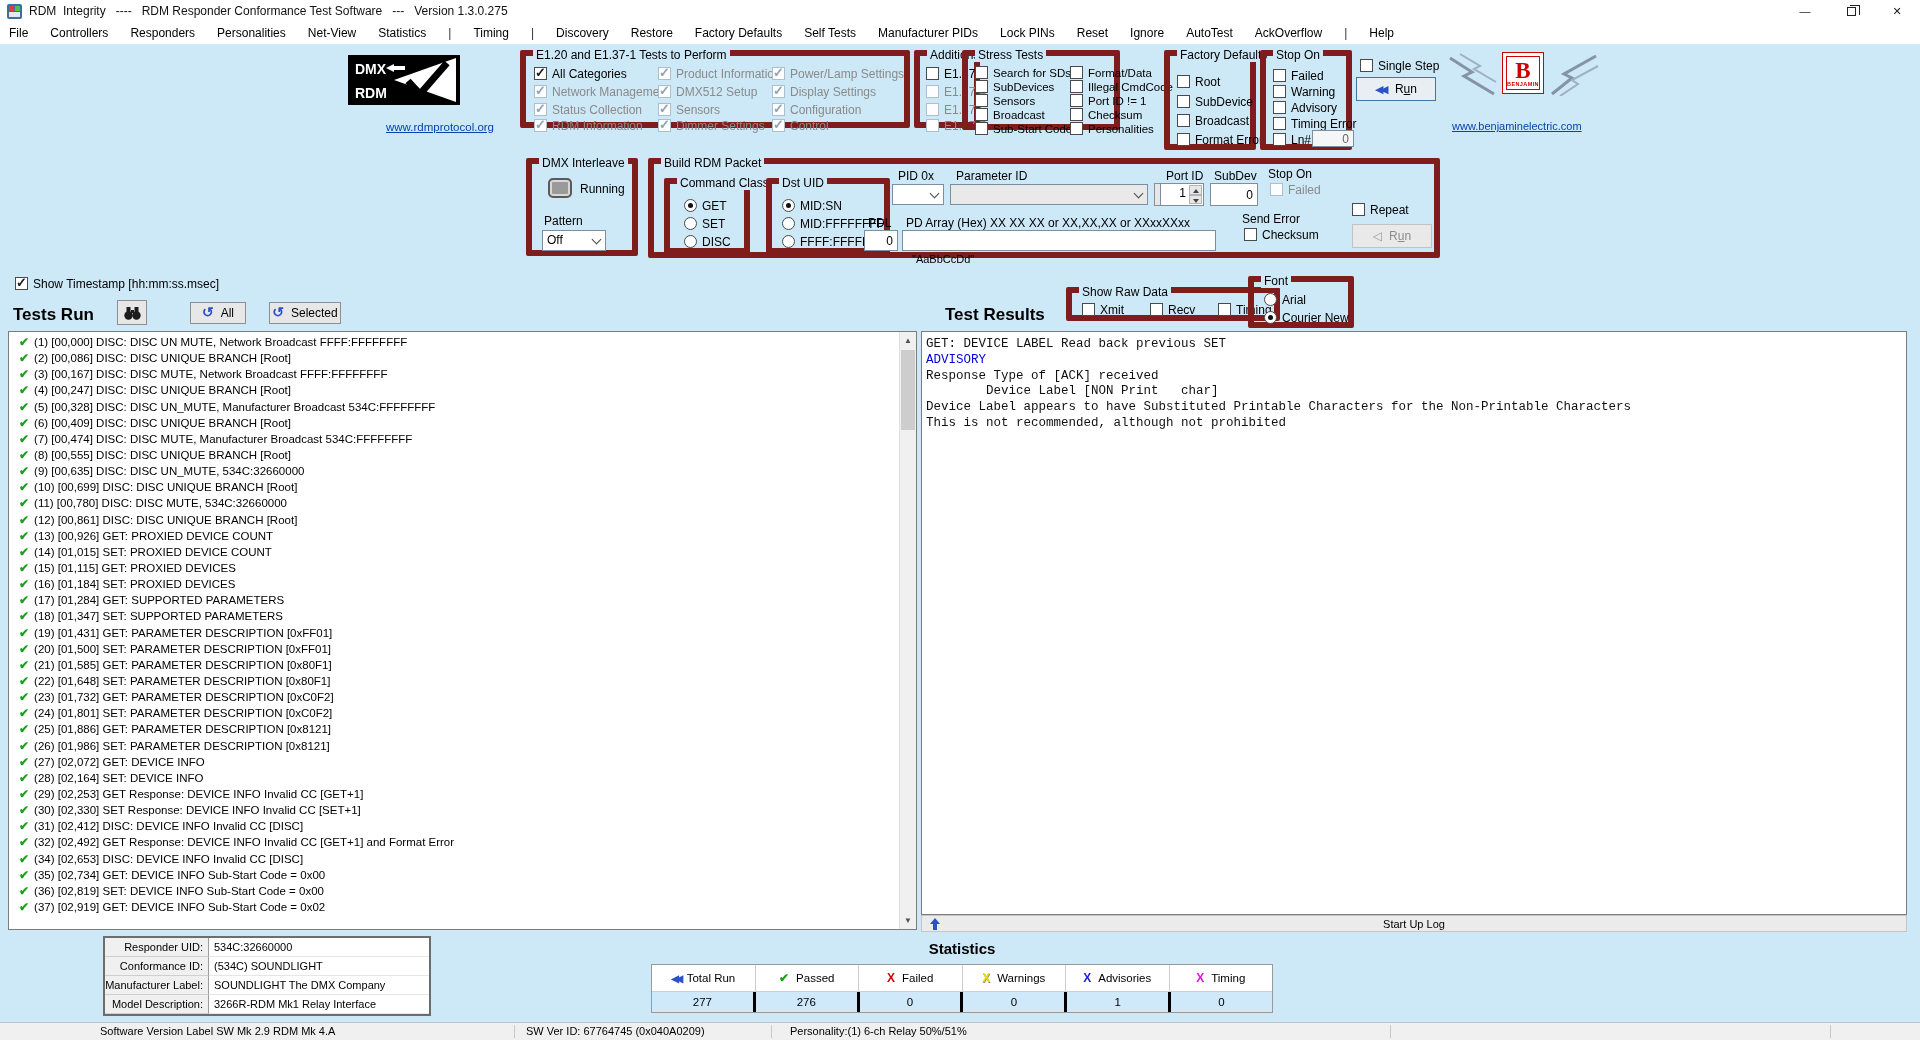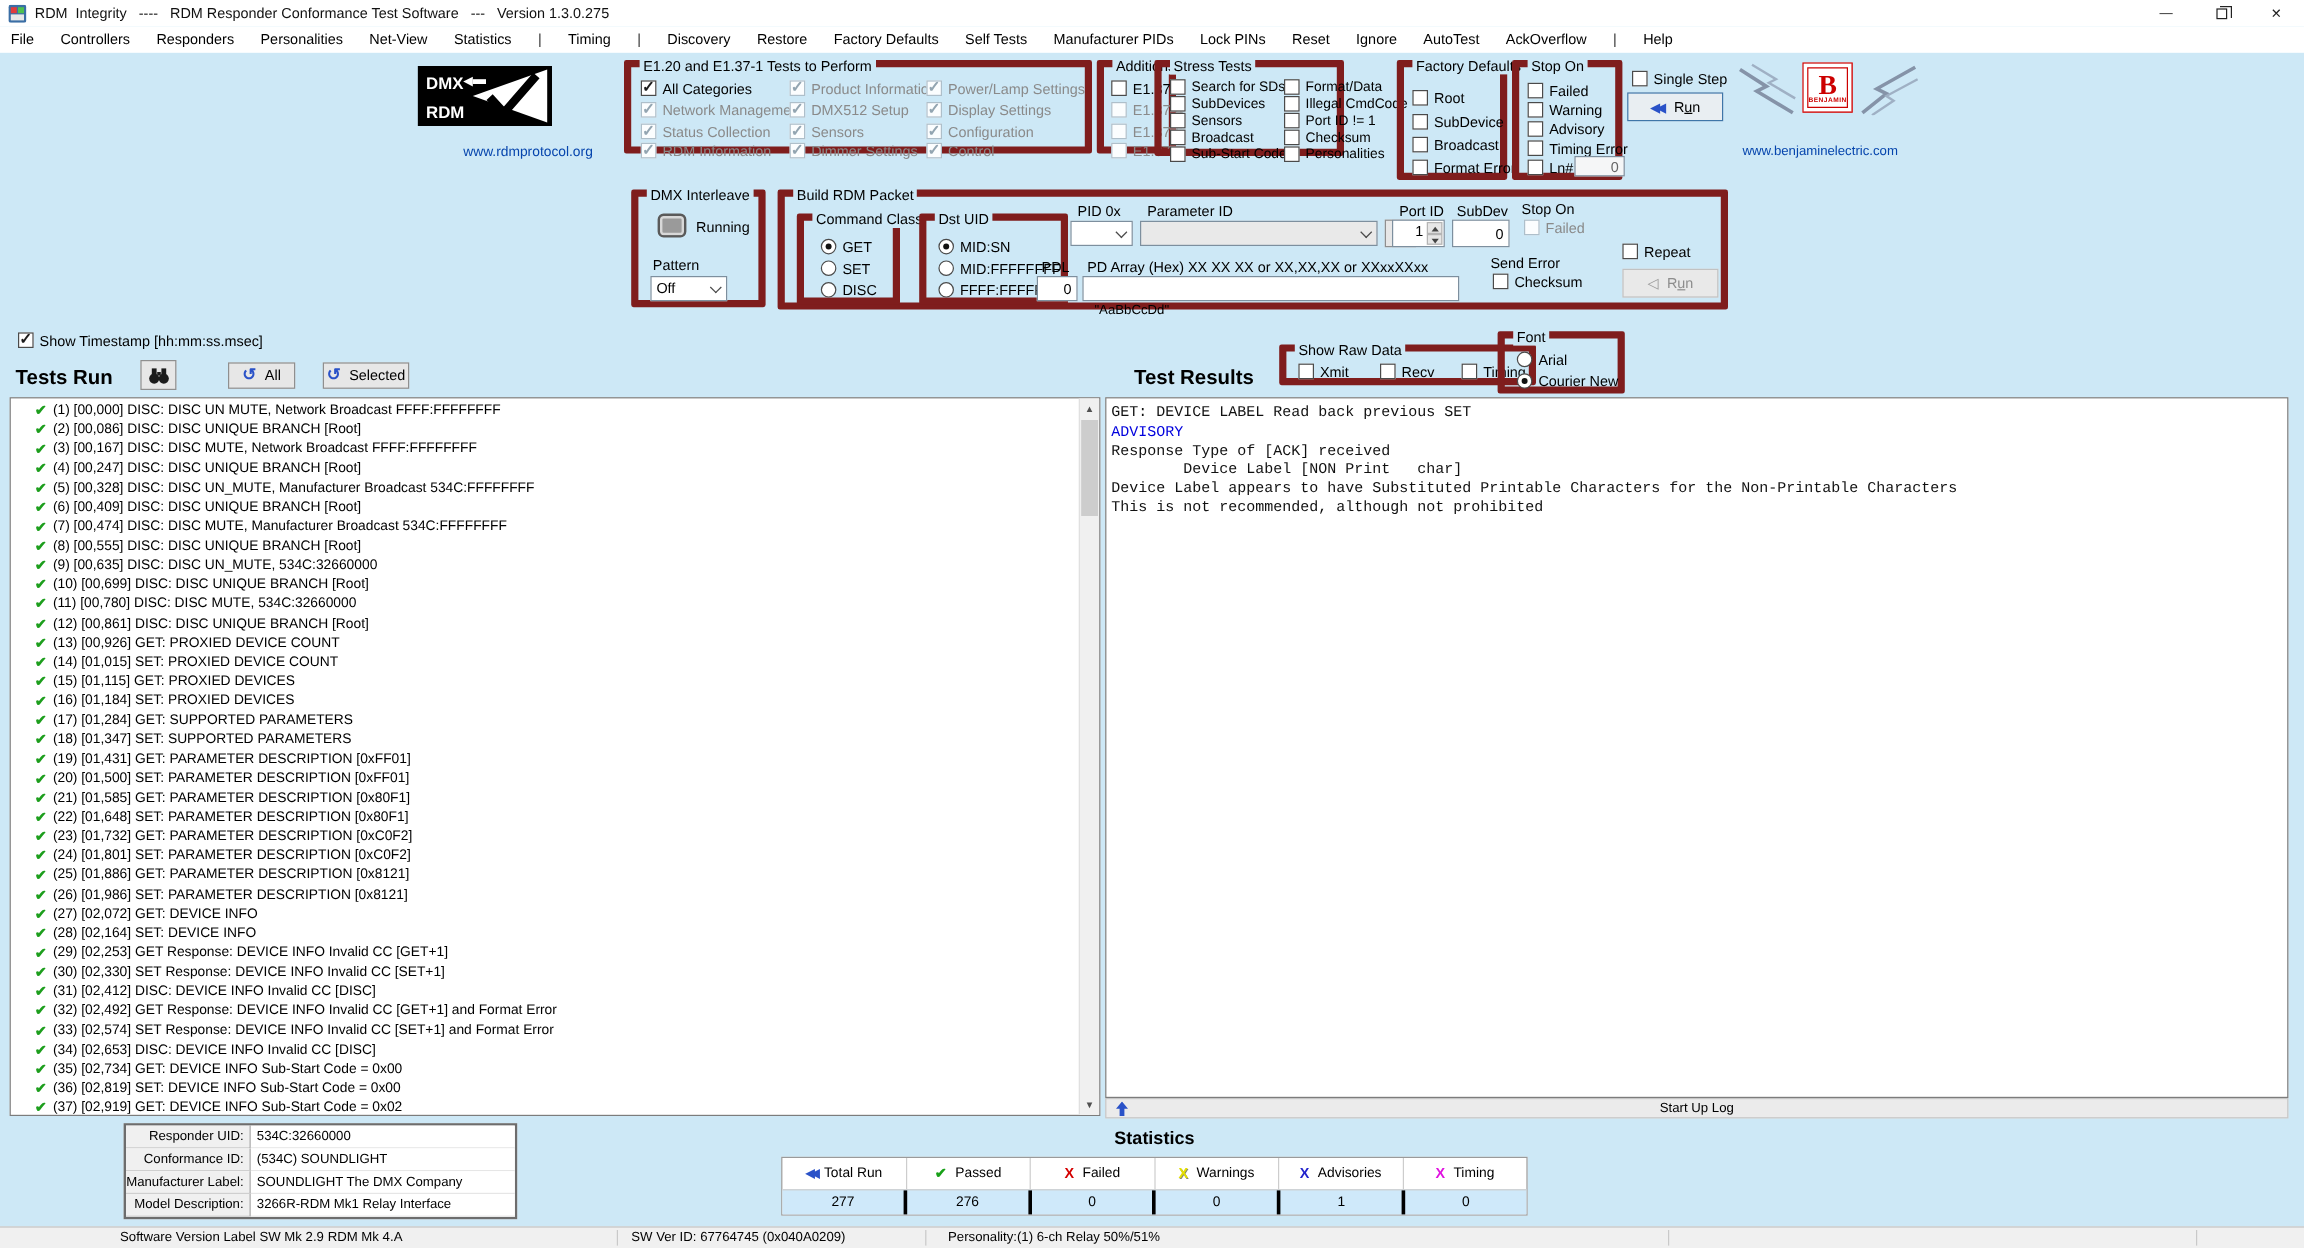--- a/index.html
+++ b/index.html
@@ -47,26 +47,26 @@
 .combo .chev{position:absolute;right:5px;top:5px;width:7px;height:7px;border-left:1.6px solid #4a4a4a;border-bottom:1.6px solid #4a4a4a;transform:rotate(-45deg)}
 .combo .val{position:absolute;left:4px;top:2px;font-size:12px}
 .spin{position:absolute;background:#fff;border:1px solid #7d8f9e}
 .spin .v{position:absolute;right:17px;top:2px;font-size:12px}
 .spin .btns{position:absolute;right:1px;top:1px;bottom:1px;width:13px;display:flex;flex-direction:column}
 .spin .sb1,.spin .sb2{flex:1;background:#e7e7e7;border:1px solid #b5b5b5;position:relative}
 .spin .sb1::after,.spin .sb2::after{content:"";position:absolute;left:3px;border-left:3px solid transparent;border-right:3px solid transparent}
 .spin .sb1::after{top:3px;border-bottom:4px solid #444}
 .spin .sb2::after{top:3px;border-top:4px solid #444}
 .lab{position:absolute;font-size:12px;white-space:nowrap}
-.link{position:absolute;color:#0645ad;font-size:11.5px;white-space:nowrap}
+.link{position:absolute;color:#0645ad;text-decoration:underline;font-size:11.5px;white-space:nowrap}
 
 .h1{position:absolute;font-size:17px;font-weight:bold;white-space:nowrap}
 
 .tests-list{position:absolute;left:8px;top:331px;width:909px;height:599px;background:#fff;border:1px solid #7c7c7c;overflow:hidden;padding-top:2px}
-.trow{display:flex;align-items:center;height:16.15px;gap:5px;padding-left:20px;white-space:nowrap;font-size:11.5px}
+.trow{display:flex;align-items:center;height:16.15px;gap:5px;padding-left:10px;white-space:nowrap;font-size:11.5px}
 .tick::before{content:"✔";color:#1d9e1d;font-weight:bold;font-size:12px}
 .vsb{position:absolute;right:0;top:0;width:17px;height:100%;background:#f0f0f0;border-left:1px solid #e0e0e0}
 .vsb .sup,.vsb .sdn{position:absolute;left:0;width:16px;height:17px;display:flex;align-items:center;justify-content:center;font-size:8px;color:#505050;background:#f0f0f0}
 .vsb .sup{top:0}.vsb .sdn{bottom:0}
 .vsb .thumb{position:absolute;left:1px;top:18px;width:14px;height:80px;background:#cdcdcd}
 
 .results{position:absolute;left:921px;top:331px;width:986px;height:584px;background:#fff;border:1px solid #7c7c7c;padding:5px 0 0 4px;overflow:hidden}
 .rline{white-space:pre;font-family:"Liberation Mono","DejaVu Sans Mono",monospace;font-size:12.5px;line-height:15.8px;color:#111}
 .rline.advisory{color:#0000dd}
 .startup{position:absolute;left:921px;top:915px;width:986px;height:17px;background:#ebebeb;border:1px solid #c6c6c6;display:flex;align-items:center}
@@ -681,24 +681,20 @@
       <div class="trow">
       <span class="tick"></span>
       <span>(31) [02,412] DISC: DEVICE INFO Invalid CC [DISC]</span>
     </div>
       <div class="trow">
       <span class="tick"></span>
       <span>(32) [02,492] GET Response: DEVICE INFO Invalid CC [GET+1] and Format Error</span>
     </div>
       <div class="trow">
       <span class="tick"></span>
-      <span>(33) [02,574] SET Response: DEVICE INFO Invalid CC [SET+1] and Format Error</span>
-    </div>
-      <div class="trow">
-      <span class="tick"></span>
       <span>(34) [02,653] DISC: DEVICE INFO Invalid CC [DISC]</span>
     </div>
       <div class="trow">
       <span class="tick"></span>
       <span>(35) [02,734] GET: DEVICE INFO Sub-Start Code = 0x00</span>
     </div>
       <div class="trow">
       <span class="tick"></span>
       <span>(36) [02,819] SET: DEVICE INFO Sub-Start Code = 0x00</span>
     </div>

